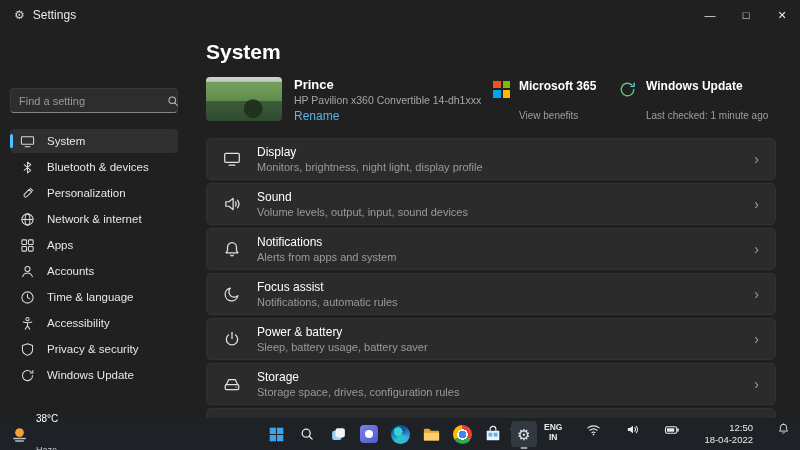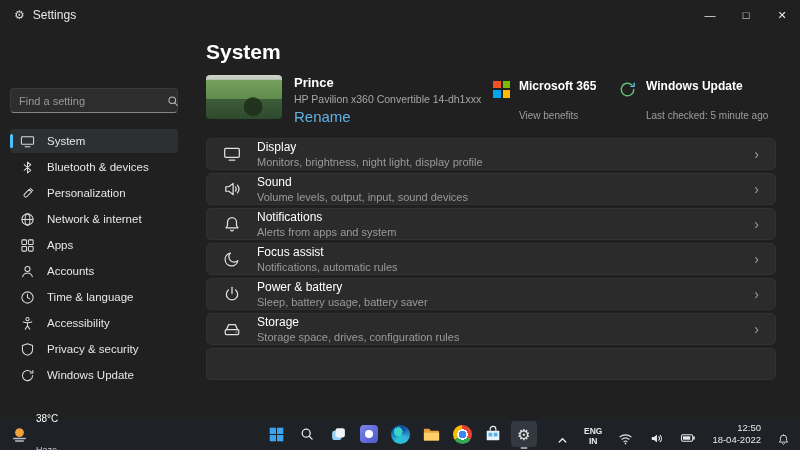--- a/index.html
+++ b/index.html
@@ -38,32 +38,32 @@
   .page-title { font-size:21px; font-weight:700; margin:8px 0 14px; }
   .header-row { display:flex; align-items:center; height:44px; margin-bottom:16px; }
   .device { display:flex; align-items:flex-start; gap:12px; flex:1; }
   .thumb { width:76px; height:44px; border-radius:4px; flex-shrink:0;
     background:
       radial-gradient(circle at 62% 72%, rgba(30,45,25,.85) 0 16%, transparent 17%),
       linear-gradient(180deg,#cdd2c9 0%,#c4ccc2 10%,#76a15e 11%,#5f8c4d 54%,#3d5c38 55%,#2e4a2d 100%);
   }
   .device-name { font-size:13px; font-weight:700; line-height:1.2; }
   .device-model { font-size:10.5px; color:#a6a6a6; margin:2px 0 3px; }
-  .rename-link { font-size:15px; color:#5fb2e8; cursor:pointer; }
+  .rename-link { font-size:12px; color:#5fb2e8; cursor:pointer; }
   .m365 { display:flex; align-items:flex-start; gap:9px; width:125px; flex-shrink:0; }
   .mslogo { width:17px; height:17px; display:grid; grid-template-columns:7.5px 7.5px;
     grid-template-rows:7.5px 7.5px; gap:2px; margin-top:2px; }
   .mslogo i { display:block; }
   .ms-red{background:#f25022}.ms-green{background:#7fba00}.ms-blue{background:#00a4ef}.ms-yellow{background:#ffb900}
   .mini-title { font-size:12px; font-weight:700; line-height:1.3; }
   .mini-sub { font-size:10px; color:#9e9e9e; margin-top:16px; }
   .update-sec { display:flex; align-items:flex-start; gap:9px; width:158px; flex-shrink:0; }
   .update-icon { width:19px; height:19px; margin-top:1px; }
   
-  .card { height:32px; background:#2b2b2b; border:1px solid #323232; border-radius:5px;
+  .card { height:42px; background:#2b2b2b; border:1px solid #323232; border-radius:5px;
     margin-bottom:3px; display:flex; align-items:center; padding:0 16px; gap:16px; cursor:default;}
   .card-icon { width:18px; height:18px; flex-shrink:0; }
   .card-label { font-size:12px; color:#ffffff; line-height:1.25; }
   .card-desc { font-size:11px; color:#9a9a9a; margin-top:1px; }
   .card-chevron { margin-left:auto; color:#9f9f9f; font-size:14px; }
   
   .taskbar { height:32px; background:#1e2126; display:flex; align-items:center;
     justify-content:space-between; padding:0 6px; position:relative; }
   .weather { display:flex; align-items:center; gap:7px; padding-left:4px; width:170px; }
   .weather-texts { display:flex; flex-direction:column; line-height:1.15;gap:20px; }
@@ -80,21 +80,21 @@
   .edge-circle { width:19px; height:19px; border-radius:50%;
     background:radial-gradient(circle at 38% 35%, #35d6c9 0 25%, transparent 26%),
       conic-gradient(from 210deg,#2bc3d2,#0b62b8,#174f9e,#35b3e0,#2bc3d2); }
   .chrome-circle { width:19px; height:19px; border-radius:50%;
     background:radial-gradient(circle at center,#4285f4 0 27%,#ffffff 28% 38%,transparent 39%),
       conic-gradient(#ea4335 0 33%,#34a853 33% 66%,#fbbc05 66% 100%); }
   .chat-square { width:18px; height:18px; border-radius:4px;
     background:linear-gradient(135deg,#7b83eb,#505ac9); position:relative; }
   .chat-square::after { content:""; position:absolute; left:5px; top:5px; width:8px;
     height:8px; border-radius:50%; background:#ffffff; }
-  .tray { display:flex; align-items:flex-end; gap:16px; padding-right:4px; }
+  .tray { display:flex; align-items:flex-start; gap:24px; padding-right:4px; }
   .tray-lang { display:flex; flex-direction:column; align-items:center; font-size:8.5px;
     font-weight:700; line-height:1.2; color:#eaeaea; }
   .tray-clock { display:flex; flex-direction:column; align-items:flex-end; font-size:9.5px;
     line-height:1.3; color:#eaeaea; }
   .tray-icon { display:flex; }
 </style>
 </head>
 <body>
 
 <div class="titlebar">
@@ -245,21 +245,21 @@
 
       <div class="update-sec">
         <span class="update-icon">
           <svg viewBox="0 0 20 20" fill="none" stroke-width="1.5" stroke-linecap="round" stroke-linejoin="round">
               <path d="M16.6 10a6.6 6.6 0 1 1-2-4.7" stroke="#5ec27a"></path>
               <path d="M17 3.4v3.3h-3.3" stroke="#58c5f0"></path>
             </svg>
         </span>
         <span>
           <div class="mini-title">Windows Update</div>
-          <div class="mini-sub">Last checked: 5 minute ago</div>
+          <div class="mini-sub">Last checked: 1 minute ago</div>
         </span>
       </div>
     </div>
 
     <div class="card">
       <span class="card-icon"><svg viewBox="0 0 16 16" fill="none" stroke="#e2e2e2" stroke-width="1.1" stroke-linecap="round">
             <rect x="1.5" y="3" width="13" height="8" rx="1"></rect>
             <path d="M5.5 13.5h5"></path>
           </svg></span>
       <span>

